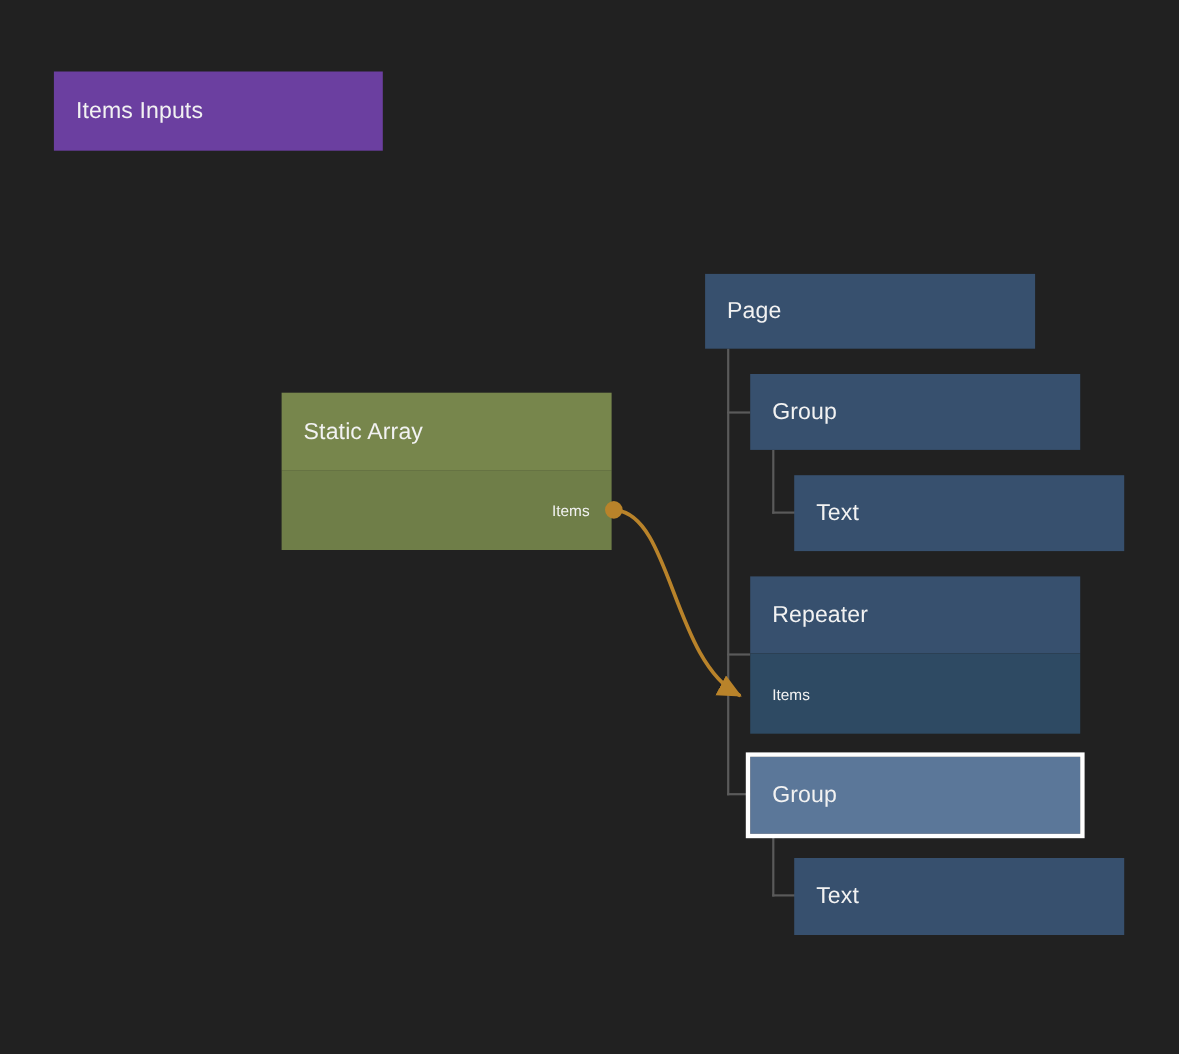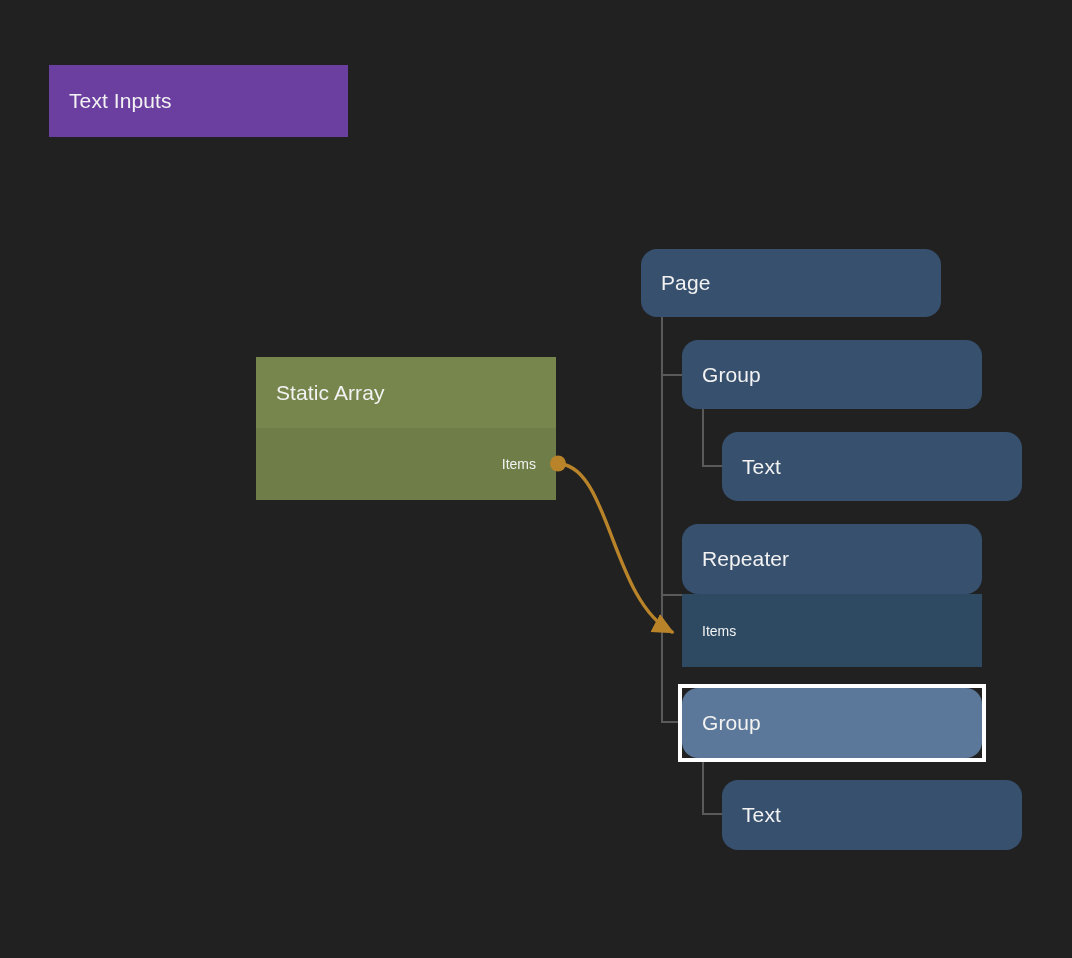--- a/index.html
+++ b/index.html
@@ -85,21 +85,21 @@
     height: 71px;
     background: #77864c;
   }
   .node-static-array .node-port {
     height: 72px;
     background: #6f7e48;
     justify-content: flex-end;
   }
 
   
-  .node-blue .node-header { background: #37506e; border-radius: 16px; }
+  .node-blue .node-header { background: #37506e; }
   .node-blue .node-port   { background: #2e4a63; }
 
   .node-page      { left: 641px; top: 249px; width: 300px; height: 68px; }
   .node-page .node-header { height: 68px; }
 
   .node-group-1   { left: 682px; top: 340px; width: 300px; height: 69px; }
   .node-group-1 .node-header { height: 69px; }
 
   .node-text-1    { left: 722px; top: 432px; width: 300px; height: 69px; }
   .node-text-1 .node-header { height: 69px; }
@@ -146,21 +146,21 @@
         <path d="M0,0 L6.4,3 L0,6 Z" fill="#b9832a"></path>
       </marker>
     </defs>
 
     <path d="M 561,464 C 610,470 612,600 672,632" fill="none" stroke="#b9832a" stroke-width="3.4" stroke-linecap="round" marker-end="url(#arrowhead)"></path>
 
     <circle cx="558" cy="463.5" r="8" fill="#b9832a"></circle>
   </svg>
 
   <div class="node node-page-inputs">
-    <div class="node-header">Text Inputs</div>
+    <div class="node-header">Items Inputs</div>
   </div>
 
   <div class="node node-static-array">
     <div class="node-header">Static Array</div>
     <div class="node-port">
       <span>Items</span>
     </div>
   </div>
 
   <div class="node node-blue node-page">

